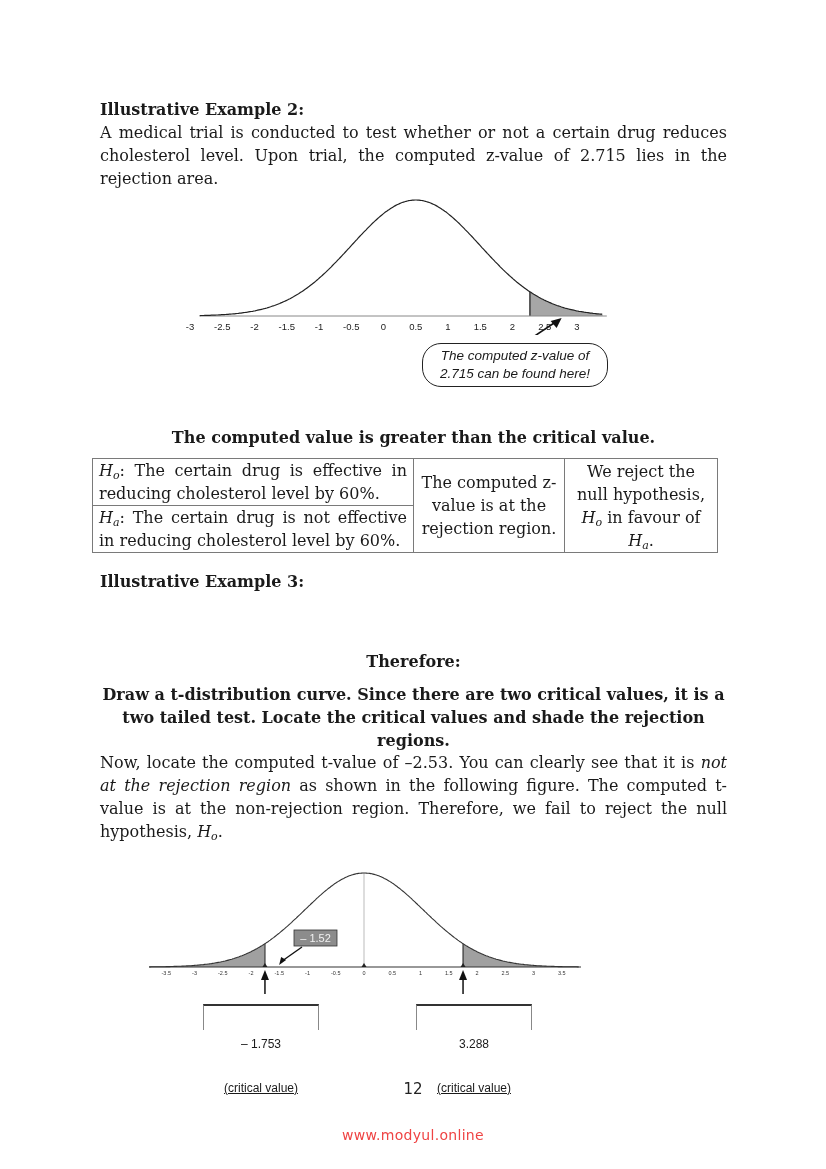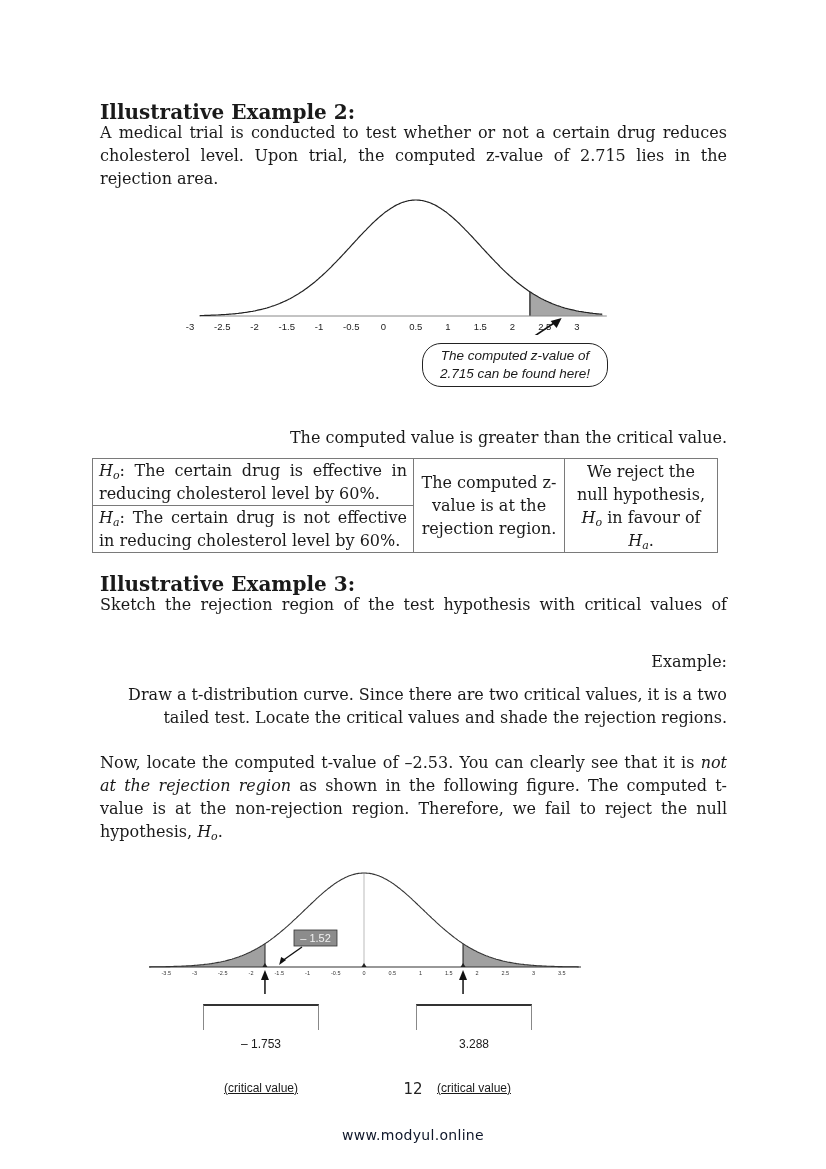--- a/index.html
+++ b/index.html
@@ -1,41 +1,41 @@
 <!DOCTYPE html>
 <html><head>
 <meta charset="utf-8">
 <style>
   html, body { margin: 0; padding: 0; background: #ffffff; }
   body { width: 826px; height: 1169px; position: relative; overflow: hidden;
          font-family: "DejaVu Serif", "Liberation Serif", serif; color: #1a1a1a; }
   .abs { position: absolute; }
-  .heading { font-weight: bold; font-size: 20px; left: 100px; }
+  .heading { font-weight: bold; font-size: 16px; left: 100px; }
   .para { left: 100px; width: 627px; font-size: 16px; line-height: 23px; text-align: justify; }
-  .para.left { text-align: right; }
+  .para.left { text-align: center; font-weight: bold; }
   i.math { font-style: italic; }
   sub { font-size: 11px; vertical-align: -3px; line-height: 0; }
   svg text { font-family: "Liberation Sans", sans-serif; }
   table.hyp { position: absolute; left: 92px; top: 458px; width: 626px; border-collapse: collapse;
               font-size: 16px; line-height: 23px; }
   table.hyp td { border: 1px solid #7a7a7a; padding: 0 6px; vertical-align: middle; }
   table.hyp td.h { width: 308px; text-align: justify; text-align-last: left; }
   table.hyp td.mid { width: 138px; text-align: center; }
   table.hyp td.res { text-align: center; }
   .callout { position: absolute; left: 422px; top: 343px; width: 186px; height: 44px;
              border: 1.5px solid #222; border-radius: 19px; background: #fff;
              font-family: "Liberation Sans", sans-serif; font-style: italic; font-size: 13.5px;
              line-height: 18px; text-align: center; padding-top: 3px; box-sizing: border-box; }
   .cvbox { position: absolute; width: 114px; height: 24px; border-left: 1px solid #888; border-right: 1px solid #888;
            border-top: 2px solid #333; font-family: "Liberation Sans", sans-serif; font-size: 12px;
            line-height: 12px; text-align: center; }
   .cvbox span { display: block; margin-top: 32px; }
   .cvbox .u { text-decoration: underline; }
   .pageno { left: 0; width: 826px; top: 1080px; text-align: center; font-family: "DejaVu Sans", sans-serif; font-size: 15px; color: #222; }
-  .watermark { left: 0; width: 826px; top: 1127px; text-align: center; font-family: "DejaVu Sans", sans-serif; font-size: 14px; color: #0f172a; letter-spacing: 0.3px; }
+  .watermark { left: 0; width: 826px; top: 1127px; text-align: center; font-family: "DejaVu Sans", sans-serif; font-size: 14px; color: #ef4444; letter-spacing: 0.3px; }
 </style>
 </head>
 <body>
 
 <div class="abs heading" style="top:100px">Illustrative Example 2:</div>
 <div class="abs para" style="top:121px"><span>A medical trial is conducted to test whether or not a certain drug reduces cholesterol level. Upon trial, the computed z-value of 2.715 lies in the rejection area.</span></div>
 
 <svg class="abs" style="left:180px;top:195px" width="460" height="140" id="chart1">
     <path d="M349.91499999999996,121 L349.9,96.8 L351.2,97.6 L352.5,98.5 L353.8,99.3 L355.1,100.0 L356.4,100.8 L357.7,101.6 L358.9,102.3 L360.2,103.0 L361.5,103.7 L362.8,104.3 L364.1,105.0 L365.4,105.6 L366.7,106.2 L368.0,106.8 L369.3,107.4 L370.6,107.9 L371.8,108.5 L373.1,109.0 L374.4,109.5 L375.7,110.0 L377.0,110.5 L378.3,110.9 L379.6,111.3 L380.9,111.8 L382.2,112.2 L383.5,112.6 L384.7,113.0 L386.0,113.3 L387.3,113.7 L388.6,114.0 L389.9,114.3 L391.2,114.6 L392.5,114.9 L393.8,115.2 L395.1,115.5 L396.4,115.8 L397.6,116.0 L398.9,116.3 L400.2,116.5 L401.5,116.7 L402.8,116.9 L404.1,117.2 L405.4,117.3 L406.7,117.5 L408.0,117.7 L409.3,117.9 L410.5,118.1 L411.8,118.2 L413.1,118.4 L414.4,118.5 L415.7,118.6 L417.0,118.8 L418.3,118.9 L419.6,119.0 L420.9,119.1 L422.2,119.2 L422.8,121 Z" fill="#a6a6a6" stroke="none"></path>
     <line x1="349.91499999999996" y1="121" x2="349.91499999999996" y2="96.78093359079637" stroke="#222" stroke-width="1.3"></line>
@@ -73,23 +73,22 @@
     <td class="res" rowspan="2"><span>We reject the null hypothesis,</span><br><i class="math"><span>H</span><sub>o</sub></i><span> in favour of</span><br><i class="math"><span>H</span><sub>a</sub></i><span>.</span></td>
   </tr>
   <tr>
     <td class="h"><i class="math"><span>H</span><sub>a</sub></i><span>: The certain drug is not effective in reducing cholesterol level by 60%.</span></td>
   </tr>
 </tbody>
   </table>
 
 <div class="abs heading" style="top:572px">Illustrative Example 3:</div>
 <div class="abs para" style="top:593px">
-  <div style="text-align:justify;text-align-last:justify">Sketch the rejection region of the test hypothesis with critical values of</div>
 </div>
-<div class="abs para left" style="top:650px">Example:</div>
+<div class="abs para left" style="top:650px">Therefore:</div>
 <div class="abs para left" style="top:683px">Draw a t-distribution curve. Since there are two critical values, it is a two tailed test. Locate the critical values and shade the rejection regions.</div>
 
 <div class="abs para" style="top:751px"><span>Now, locate the computed t-value of –2.53. You can clearly see that it is </span><i>not</i> <i>at the rejection region</i><span> as shown in the following figure. The computed t-value is at the non-rejection region. Therefore, we fail to reject the null hypothesis,</span> <i class="math"><span>H</span><sub>o</sub></i><span>.</span></div>
 
 <svg class="abs" style="left:145px;top:860px" width="440" height="135" id="chart2">
     <path d="M4.300000000000011,107 L4.3,106.9 L5.4,106.9 L6.6,106.8 L7.7,106.8 L8.8,106.8 L10.0,106.8 L11.1,106.8 L12.2,106.8 L13.3,106.8 L14.5,106.8 L15.6,106.7 L16.7,106.7 L17.9,106.7 L19.0,106.7 L20.1,106.7 L21.3,106.6 L22.4,106.6 L23.5,106.6 L24.6,106.6 L25.8,106.5 L26.9,106.5 L28.0,106.5 L29.2,106.4 L30.3,106.4 L31.4,106.4 L32.6,106.3 L33.7,106.3 L34.8,106.2 L35.9,106.2 L37.1,106.1 L38.2,106.1 L39.3,106.0 L40.5,106.0 L41.6,105.9 L42.7,105.9 L43.9,105.8 L45.0,105.7 L46.1,105.7 L47.2,105.6 L48.4,105.5 L49.5,105.4 L50.6,105.3 L51.8,105.2 L52.9,105.1 L54.0,105.0 L55.2,104.9 L56.3,104.8 L57.4,104.7 L58.5,104.6 L59.7,104.4 L60.8,104.3 L61.9,104.2 L63.1,104.0 L64.2,103.9 L65.3,103.7 L66.5,103.6 L67.6,103.4 L68.7,103.2 L69.8,103.0 L71.0,102.8 L72.1,102.6 L73.2,102.4 L74.4,102.2 L75.5,102.0 L76.6,101.7 L77.8,101.5 L78.9,101.2 L80.0,101.0 L81.1,100.7 L82.3,100.4 L83.4,100.1 L84.5,99.8 L85.7,99.5 L86.8,99.2 L87.9,98.8 L89.1,98.5 L90.2,98.1 L91.3,97.7 L92.4,97.3 L93.6,96.9 L94.7,96.5 L95.8,96.1 L97.0,95.7 L98.1,95.2 L99.2,94.8 L100.4,94.3 L101.5,93.8 L102.6,93.3 L103.7,92.8 L104.9,92.2 L106.0,91.7 L107.1,91.1 L108.3,90.5 L109.4,89.9 L110.5,89.3 L111.7,88.7 L112.8,88.1 L113.9,87.4 L115.0,86.8 L116.2,86.1 L117.3,85.4 L118.4,84.7 L119.6,83.9 L119.9555,107 Z" fill="#a0a0a0"></path>
     <path d="M318.04449999999997,107 L318.0,83.7 L319.2,84.4 L320.3,85.1 L321.4,85.8 L322.6,86.5 L323.7,87.2 L324.8,87.8 L326.0,88.5 L327.1,89.1 L328.2,89.7 L329.3,90.3 L330.5,90.9 L331.6,91.5 L332.7,92.0 L333.9,92.6 L335.0,93.1 L336.1,93.6 L337.3,94.1 L338.4,94.6 L339.5,95.1 L340.6,95.5 L341.8,96.0 L342.9,96.4 L344.0,96.8 L345.2,97.2 L346.3,97.6 L347.4,98.0 L348.6,98.3 L349.7,98.7 L350.8,99.0 L351.9,99.4 L353.1,99.7 L354.2,100.0 L355.3,100.3 L356.5,100.6 L357.6,100.9 L358.7,101.1 L359.9,101.4 L361.0,101.6 L362.1,101.9 L363.2,102.1 L364.4,102.3 L365.5,102.5 L366.6,102.8 L367.8,102.9 L368.9,103.1 L370.0,103.3 L371.2,103.5 L372.3,103.7 L373.4,103.8 L374.5,104.0 L375.7,104.1 L376.8,104.3 L377.9,104.4 L379.1,104.5 L380.2,104.7 L381.3,104.8 L382.5,104.9 L383.6,105.0 L384.7,105.1 L385.8,105.2 L387.0,105.3 L388.1,105.4 L389.2,105.5 L390.4,105.6 L391.5,105.6 L392.6,105.7 L393.8,105.8 L394.9,105.8 L396.0,105.9 L397.1,106.0 L398.3,106.0 L399.4,106.1 L400.5,106.1 L401.7,106.2 L402.8,106.2 L403.9,106.3 L405.1,106.3 L406.2,106.4 L407.3,106.4 L408.4,106.4 L409.6,106.5 L410.7,106.5 L411.8,106.5 L413.0,106.6 L414.1,106.6 L415.2,106.6 L416.4,106.6 L417.5,106.7 L418.6,106.7 L419.7,106.7 L420.9,106.7 L422.0,106.7 L423.1,106.7 L424.3,106.8 L425.4,106.8 L426.5,106.8 L427.7,106.8 L428.8,106.8 L429.9,106.8 L431.0,106.8 L432.2,106.9 L433.3,106.9 L433.7,107 Z" fill="#a0a0a0"></path>
     <line x1="119.9555" y1="107" x2="119.9555" y2="83.67233706009722" stroke="#333" stroke-width="1.2"></line>
     <line x1="318.04449999999997" y1="107" x2="318.04449999999997" y2="83.67233706009722" stroke="#333" stroke-width="1.2"></line>
     <line x1="219" y1="13" x2="219" y2="107" stroke="#bbb" stroke-width="1"></line>

